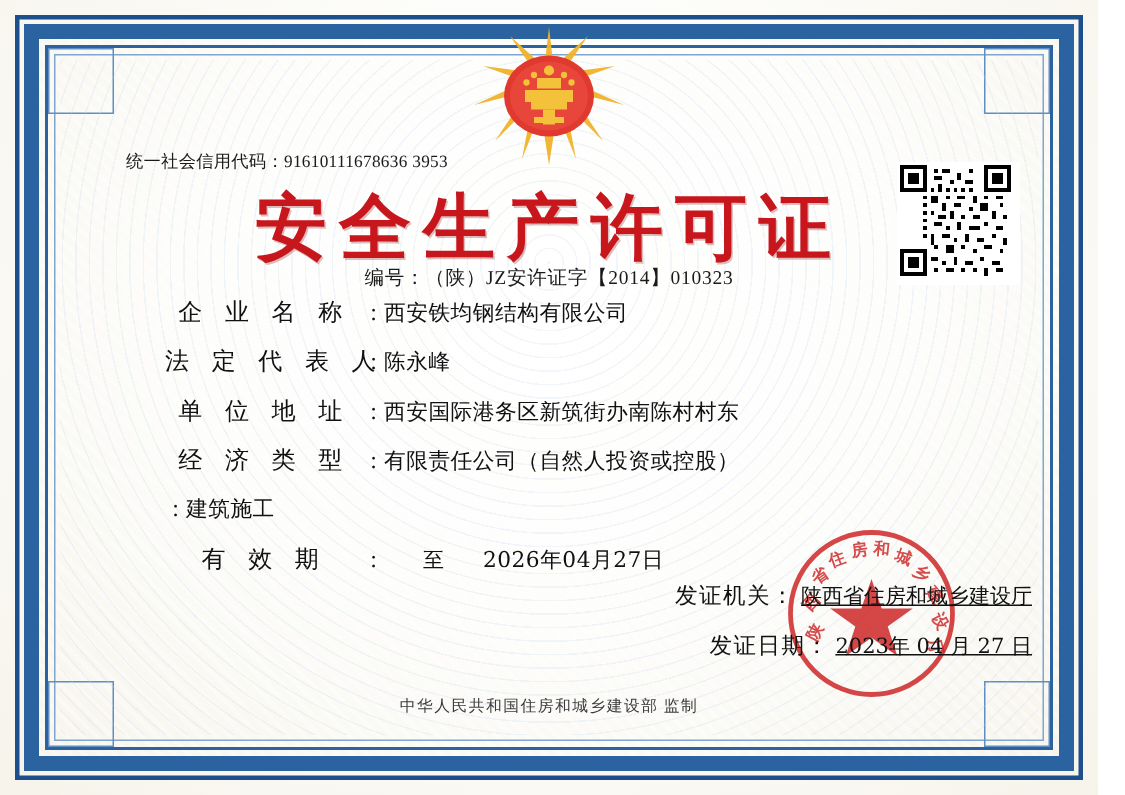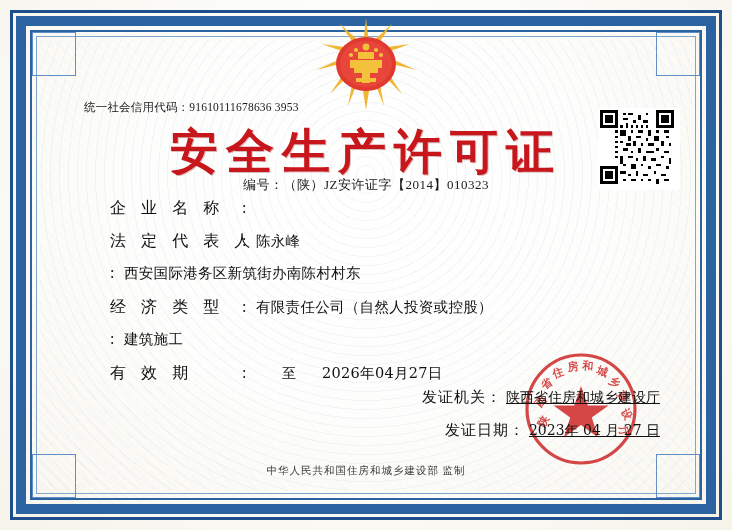--- a/index.html
+++ b/index.html
@@ -107,20 +107,21 @@
   }
   .qr svg{display:block;}
 
   
   .fields{
     position:absolute;left:110px;top:198px;right:60px;
   }
   .row{
     display:flex;align-items:baseline;
     height:33px;
+    text-align:center;
   }
   .label{
     width:132px;
     font-size:16px;
     color:#111;
     letter-spacing:5px;
     font-family:"DejaVu Serif", serif;
     white-space:nowrap;
   }
   .colon{
@@ -130,21 +131,21 @@
     font-size:14.5px;color:#111;
     font-family:"DejaVu Serif", serif;
     letter-spacing:.3px;
   }
   .mid{
     margin:0 26px;font-size:14px;color:#111;
   }
 
   
   .issue{
-    position:absolute;right:72px;top:388px;
+    position:absolute;right:44px;top:388px;
     text-align:left;
     margin-left:12px;
   }
   .issue .irow{
     display:flex;align-items:baseline;margin-bottom:14px;
     justify-content:flex-end;
   }
   .issue .ilabel{
     font-size:15px;color:#111;letter-spacing:1px;
     font-family:"DejaVu Serif", serif;
@@ -325,29 +326,31 @@
 
   <div class="cert-no">
     <span>编号：</span><span>（陕）JZ安许证字【2014】010323</span>
   </div>
 
   <div class="fields">
 
     <div class="row">
       <span class="label">企 业 名 称</span>
       <span class="colon">:</span>
+      <span class="value">西安铁均钢结构有限公司</span>
     </div>
 
     <div class="row">
       <span class="label">法 定 代 表 人</span>
       <span class="colon">:</span>
       <span class="value">陈永峰</span>
     </div>
 
     <div class="row">
+      <span class="label">单 位 地 址</span>
       <span class="colon">:</span>
       <span class="value">西安国际港务区新筑街办南陈村村东</span>
     </div>
 
     <div class="row">
       <span class="label">经 济 类 型</span>
       <span class="colon">:</span>
       <span class="value">有限责任公司（自然人投资或控股）</span>
     </div>
 

